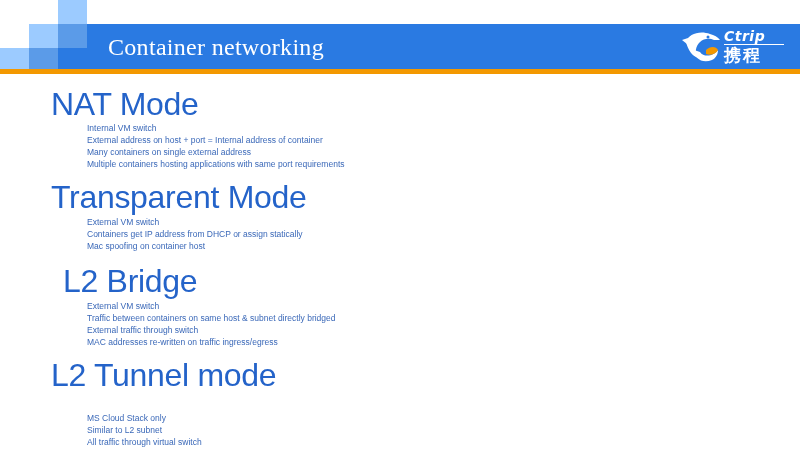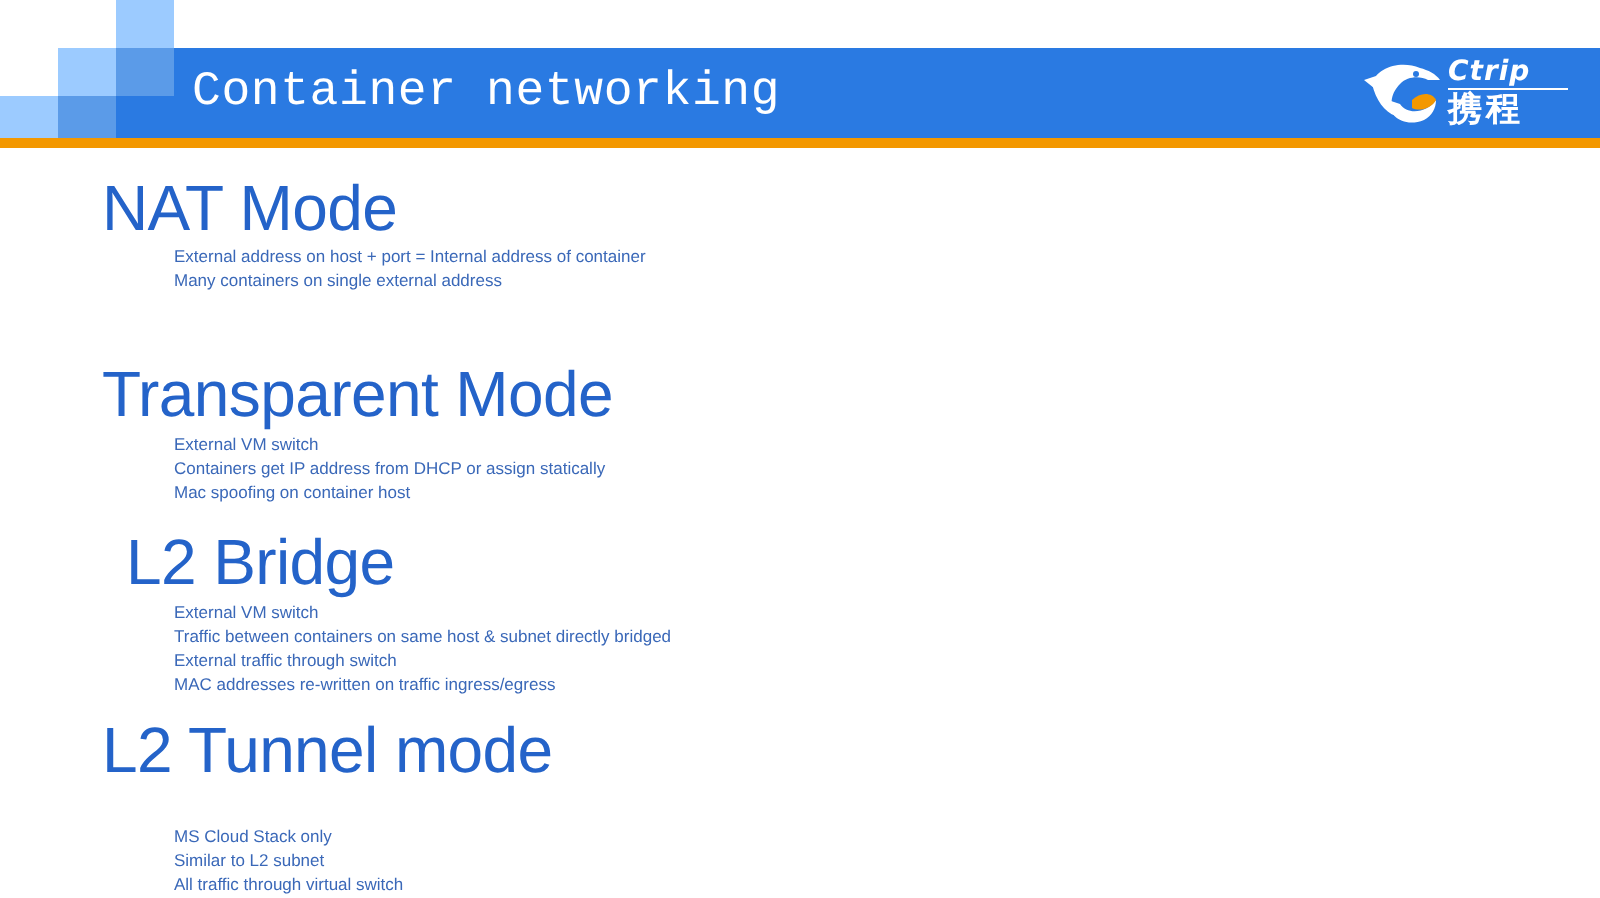--- a/index.html
+++ b/index.html
@@ -11,22 +11,22 @@
   .sq { position: absolute; }
   .header-bar {
     position: absolute; left: 87px; top: 24px; width: 713px; height: 45px;
     background: #2a7ae2;
   }
   .orange-line {
     position: absolute; left: 0; top: 69px; width: 800px; height: 5px;
     background: #f39800;
   }
   .title {
-    position: absolute; left: 96px; top: 31px;
-    font-family: Liberation Mono, monospace;
+    position: absolute; left: 108px; top: 31px;
+    font-family: Liberation Serif, serif;
     font-size: 24px; color: #ffffff; letter-spacing: 0.3px;
     line-height: 32px; white-space: nowrap;
   }
   .logo {
     position: absolute; left: 680px; top: 27px; width: 110px; height: 40px;
   }
   .logo-text-en {
     position: absolute; left: 44px; top: 1px;
     font-family: "DejaVu Sans", sans-serif; font-style: italic; font-weight: bold;
     font-size: 14px; color: #ffffff; line-height: 16px; letter-spacing: 0.5px; text-align: center;
@@ -76,22 +76,24 @@
     <path d="M26 22 C30 18, 36 18, 38 22 C36 26, 30 28, 26 26 Z" fill="#f39800"></path>
     <circle cx="28" cy="9" r="1.5" fill="#2a7ae2"></circle>
   </svg>
   <div class="logo-text-en">Ctrip</div>
   <div class="logo-rule"></div>
   <div class="logo-text-cn">携程</div>
 </div>
 
 <div class="section-title" style="top:86px;">NAT Mode</div>
 <ul class="bullets" style="top:122px;">
+  <li>Internal VM switch</li>
   <li>External address on host + port = Internal address of container</li>
   <li>Many containers on single external address</li>
+  <li>Multiple containers hosting applications with same port requirements</li>
 </ul>
 
 <div class="section-title" style="top:179px;">Transparent Mode</div>
 <ul class="bullets" style="top:216px;">
   <li>External VM switch</li>
   <li>Containers get IP address from DHCP or assign statically</li>
   <li>Mac spoofing on container host</li>
 </ul>
 
 <div class="section-title" style="top:263px;margin-left:12px;">L2 Bridge</div>

